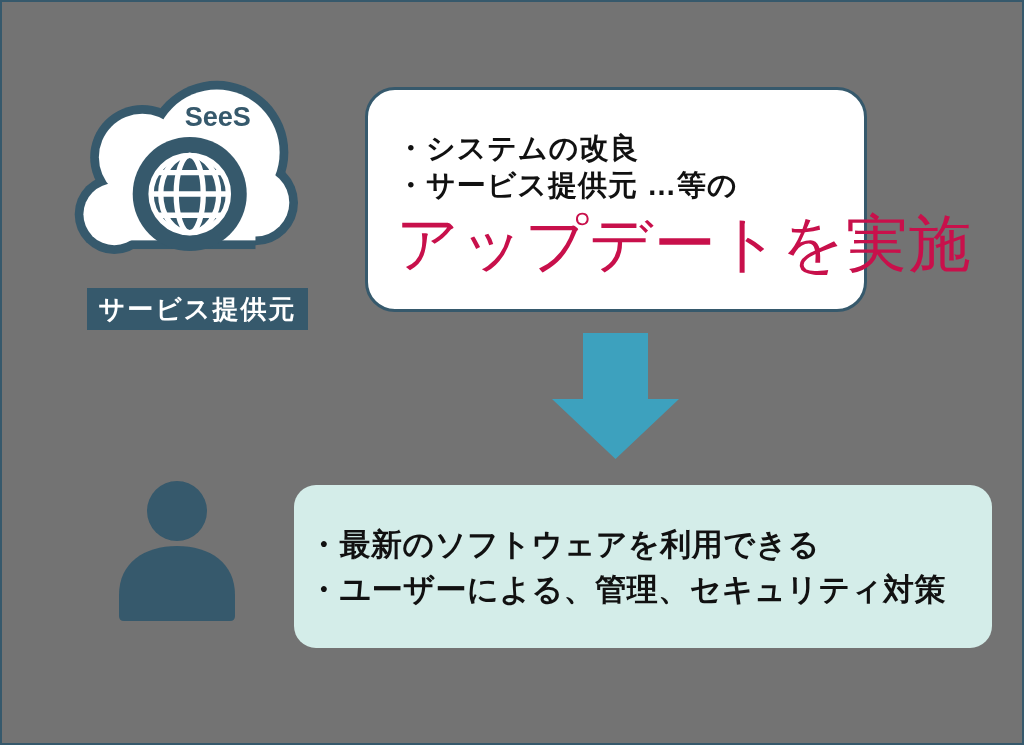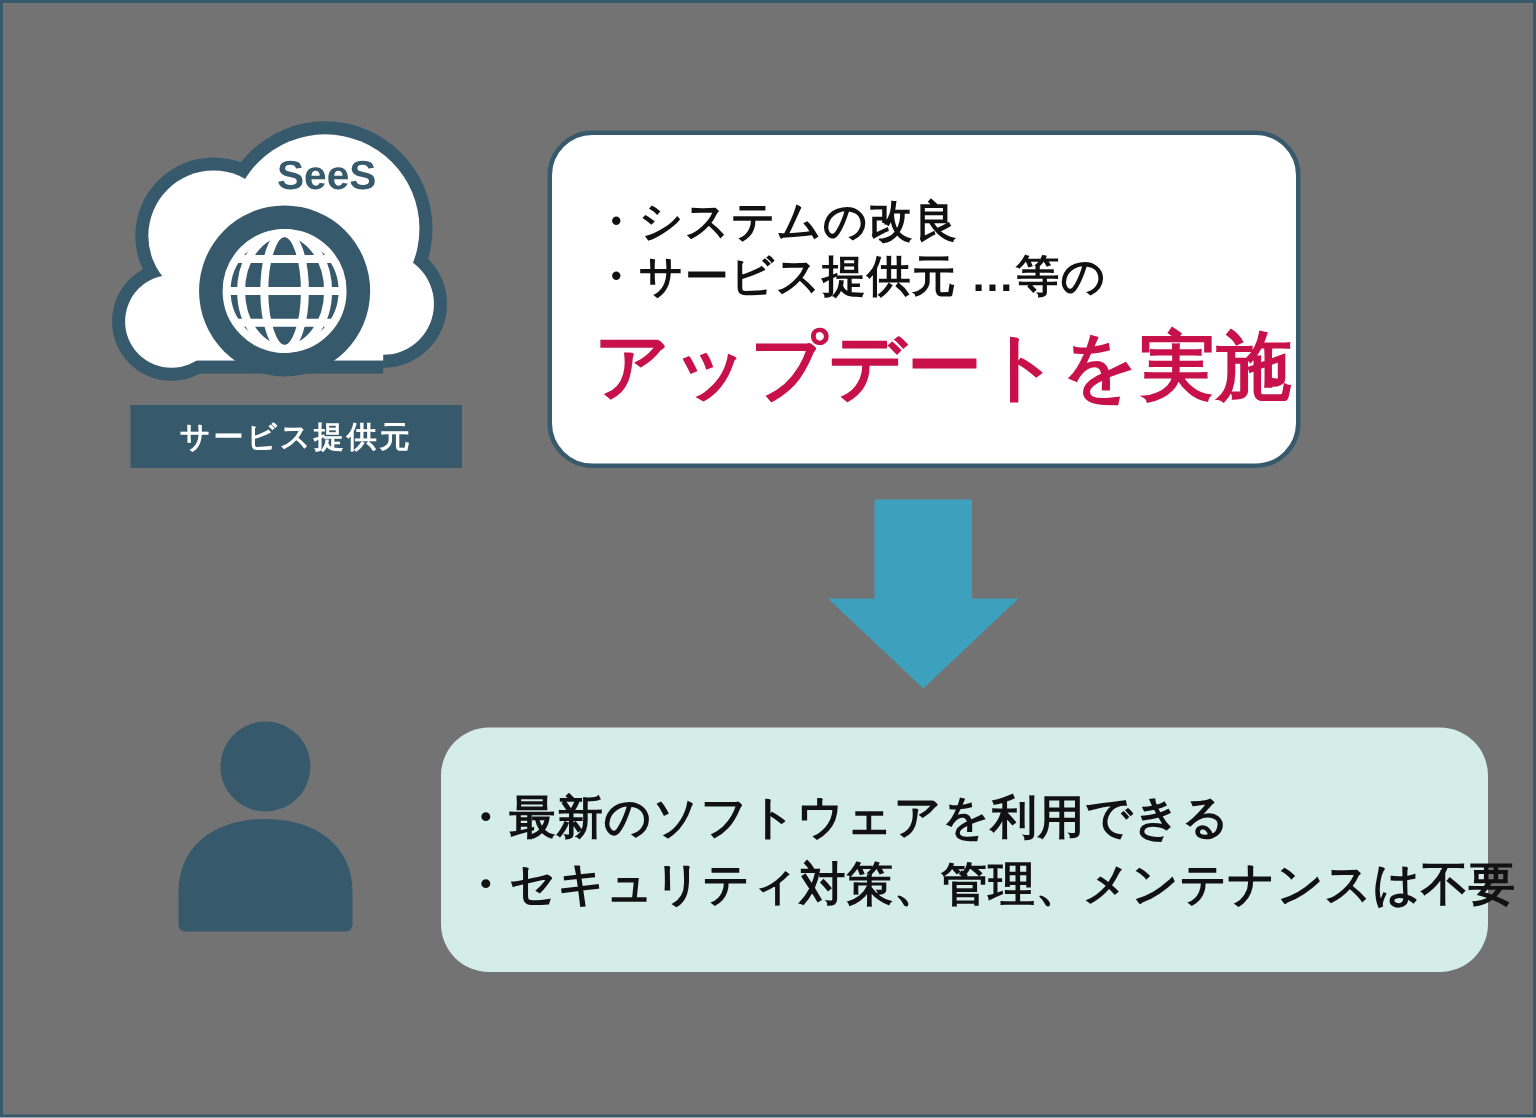--- a/index.html
+++ b/index.html
@@ -22,54 +22,54 @@
   
   .caption-box {
     background: #36596C;
     color: #ffffff;
     font-weight: 700;
     display: flex;
     align-items: center;
     justify-content: center;
     letter-spacing: 2px;
   }
-  #provider-caption { left: 85px; top: 268px; width: 221px; height: 42px; font-size: 20px; }
+  #provider-caption { left: 85px; top: 286px; width: 221px; height: 42px; font-size: 26px; }
   #user-caption    { left: 92px; top: 641px; width: 172px; height: 43px; font-size: 27px; }
 
   
   #update-box {
     left: 363px; top: 85px; width: 502px; height: 225px;
     background: #ffffff;
     border: 3px solid #36596C;
     border-radius: 30px;
     padding: 40px 24px 0 28px;
   }
   .bullet-line {
     font-size: 29px;
     line-height: 37px;
     font-weight: 700;
     color: #111111;
     letter-spacing: 1px;
     white-space: nowrap;
   }
   #update-highlight {
     margin-top: 10px;
-    font-size: 50px;
+    font-size: 62px;
     line-height: 60px;
-    font-weight: 700;
+    font-weight: 400;
     color: #C8104B;
     letter-spacing: 1px;
     white-space: nowrap;
   }
 
   
   #benefit-box {
     left: 292px; top: 483px; width: 698px; height: 163px;
     background: #D4EDE9;
-    border-radius: 32px;
+    border-radius: 22px;
     display: flex;
     flex-direction: column;
     justify-content: center;
     padding-left: 14px;
   }
   .benefit-line {
     font-size: 31px;
     line-height: 45px;
     font-weight: 700;
     color: #111111;
@@ -148,16 +148,16 @@
       <g fill="#36596C">
         <circle cx="63" cy="31" r="30"></circle>
         <path d="M10,141 Q5,141 5,136 L5,115 C5,83 30,66 63,66 C96,66 121,83 121,115 L121,136 Q121,141 116,141 Z"></path>
       </g>
     </svg>
   </div>
 
 
   <div id="benefit-box" class="abs">
     <div class="benefit-line">・最新のソフトウェアを利用できる</div>
-    <div class="benefit-line">・セキュリティ対策、管理、メンテナンスは不要</div>
+    <div class="benefit-line">・ユーザーによる、管理、セキュリティ対策</div>
   </div>
 
 </div>
 
 </body></html>

